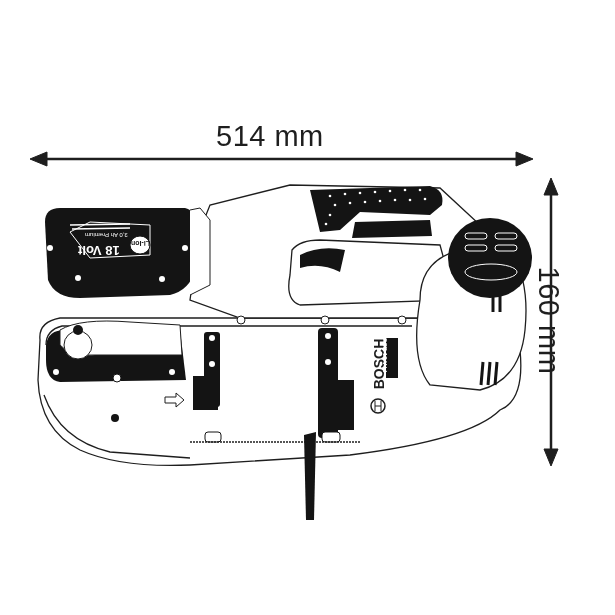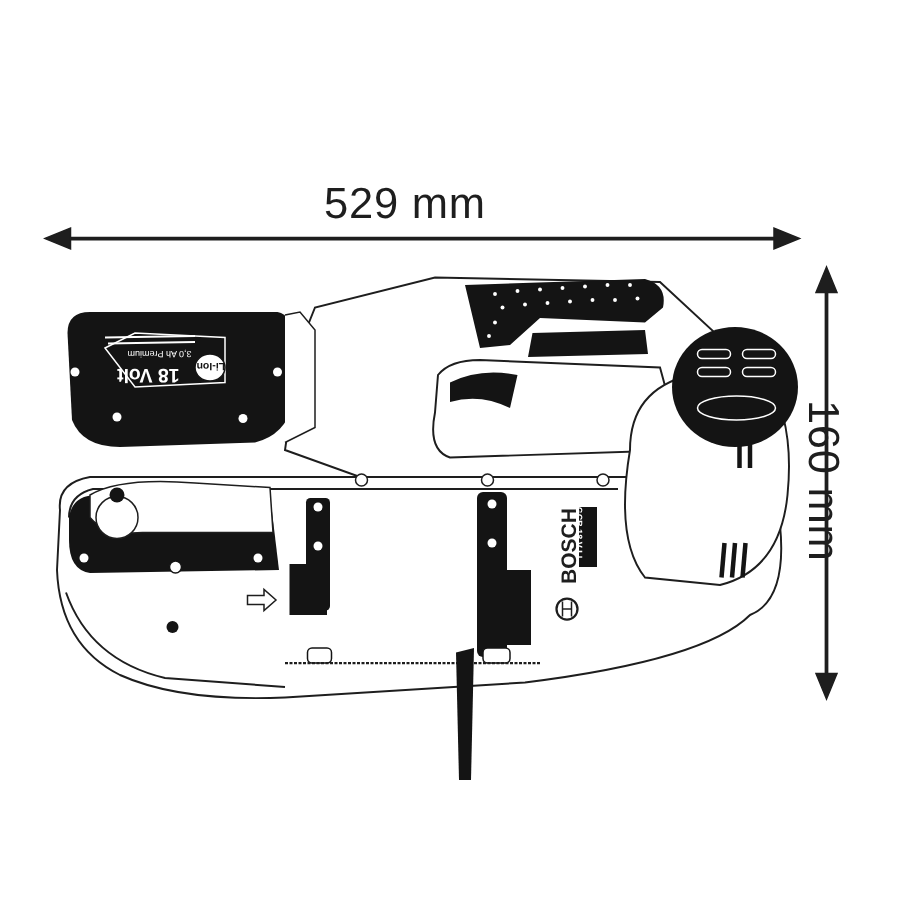--- a/index.html
+++ b/index.html
@@ -6,21 +6,21 @@
   body { width:615px; height:615px; position:relative; overflow:hidden; font-family:"Liberation Sans", sans-serif; }
   .dim-label { position:absolute; color:#1e1e1e; font-family:"Liberation Sans", sans-serif; font-size:29px; letter-spacing:0.5px; }
   #w-label { left:216px; top:120px; }
   #h-label { left:548px; top:322px; transform:rotate(90deg); transform-origin:center; width:140px; margin-left:-70px; text-align:center; margin-top:-18px; }
   svg { position:absolute; left:0; top:0; }
   .badge-text { position:absolute; color:#fff; font-weight:bold; font-family:"Liberation Sans", sans-serif; }
 </style>
 </head>
 <body>
 
-<div class="dim-label" id="w-label">529 mm</div>
+<div class="dim-label" id="w-label">514 mm</div>
 <div class="dim-label" id="h-label">160 mm</div>
 
 <svg width="615" height="615" viewBox="0 0 615 615">
 
   <g stroke="#1e1e1e" fill="#1e1e1e">
     <line x1="42" y1="159" x2="520" y2="159" stroke-width="2.5"></line>
     <polygon points="30,159 47,152 47,166"></polygon>
     <polygon points="533,159 516,152 516,166"></polygon>
   </g>
 

